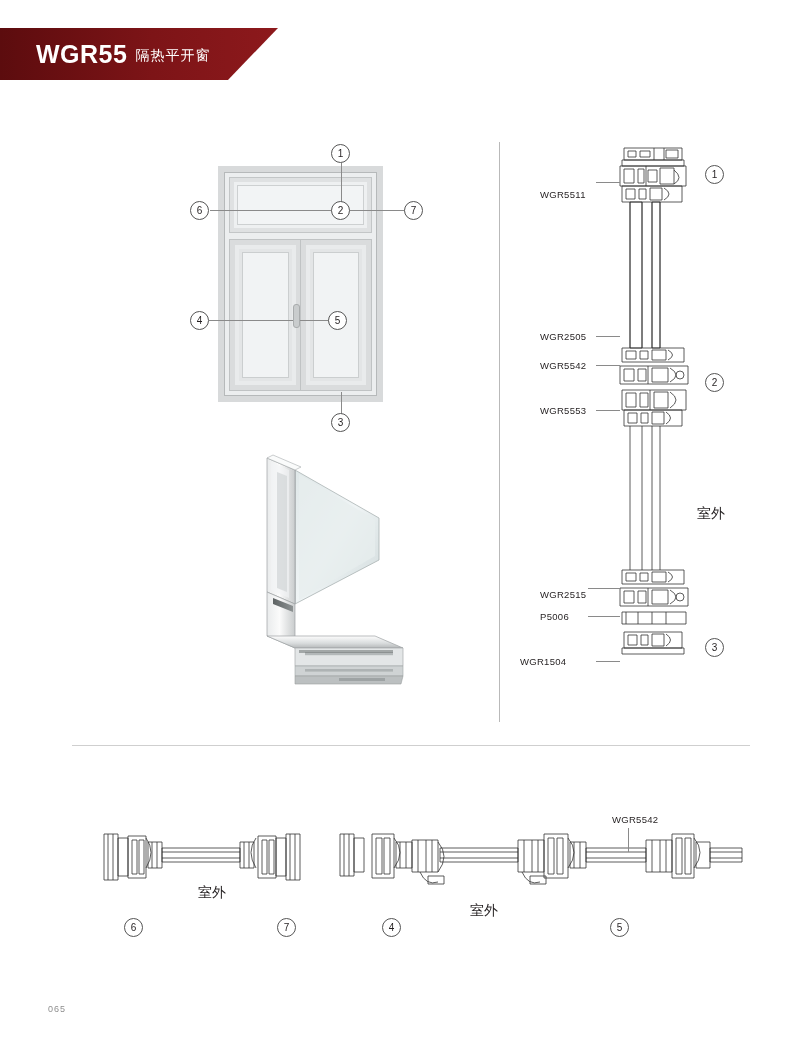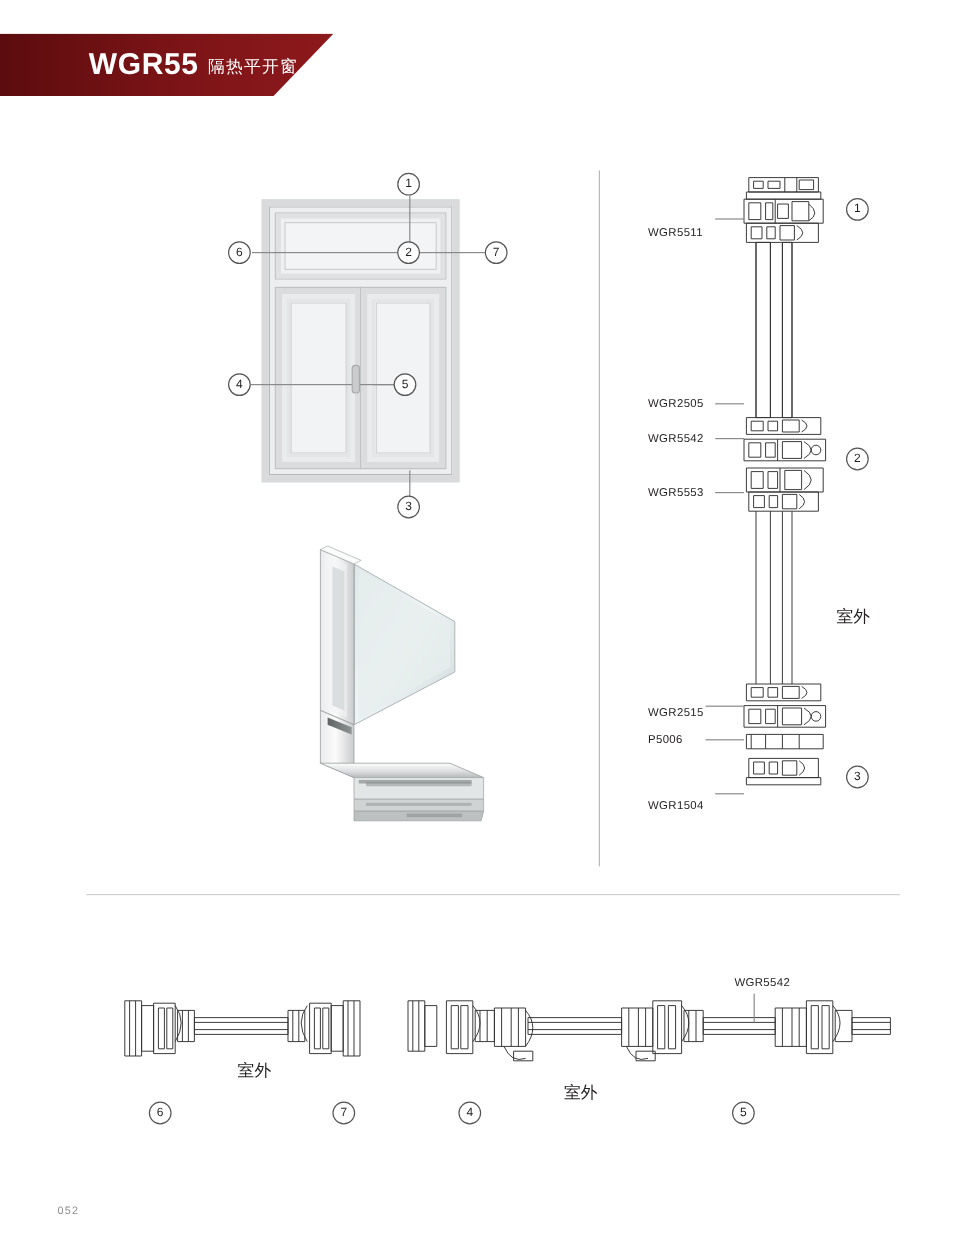--- a/index.html
+++ b/index.html
@@ -27,21 +27,21 @@
     background: linear-gradient(90deg, #5c0c0e 0%, #7d1417 55%, #8d191c 100%);
     clip-path: polygon(0 0, 100% 0, 82% 100%, 0 100%);
     display: flex;
     align-items: center;
   }
   .header-title {
     color: #ffffff;
     font-size: 25px;
     font-weight: bold;
     letter-spacing: 0.5px;
-    margin-left: 74px;
+    margin-left: 36px;
   }
   .header-sub {
     color: #ffffff;
     font-size: 14px;
     margin-left: 8px;
     letter-spacing: 1px;
     position: relative;
     top: 2px;
   }
 
@@ -359,21 +359,21 @@
     </g>
   </svg>
 </div>
 
 <div class="abs label" style="left:540px; top:189px;">WGR5511</div>
 <div class="abs label" style="left:540px; top:331px;">WGR2505</div>
 <div class="abs label" style="left:540px; top:360px;">WGR5542</div>
 <div class="abs label" style="left:540px; top:405px;">WGR5553</div>
 <div class="abs label" style="left:540px; top:589px;">WGR2515</div>
 <div class="abs label" style="left:540px; top:611px;">P5006</div>
-<div class="abs label" style="left:540px; top:656px;margin-top:10px;">WGR1504</div>
+<div class="abs label" style="left:520px; top:656px;">WGR1504</div>
 <div class="abs cn-label" style="left:697px; top:505px;">室外</div>
 
 <div class="leader leader-h" style="left:596px; top:182px; width:24px;"></div>
 <div class="leader leader-h" style="left:596px; top:336px; width:24px;"></div>
 <div class="leader leader-h" style="left:596px; top:365px; width:24px;"></div>
 <div class="leader leader-h" style="left:596px; top:410px; width:24px;"></div>
 <div class="leader leader-h" style="left:588px; top:588px; width:32px;"></div>
 <div class="leader leader-h" style="left:588px; top:616px; width:32px;"></div>
 <div class="leader leader-h" style="left:596px; top:661px; width:24px;"></div>
 
@@ -464,13 +464,13 @@
       <path d="M374 24 L406 24 M374 30 L406 30"></path>
     </g>
   </svg>
 </div>
 <div class="abs cn-label" style="left:470px; top:902px;">室外</div>
 <div class="abs label" style="left:612px; top:814px;">WGR5542</div>
 <div class="leader leader-v" style="left:628px; top:828px; height:24px;"></div>
 <div class="bubble abs" style="left:382px; top:918px;">4</div>
 <div class="bubble abs" style="left:610px; top:918px;">5</div>
 
-<div class="page-num">052</div>
+<div class="page-num">065</div>
 
 </body></html>

